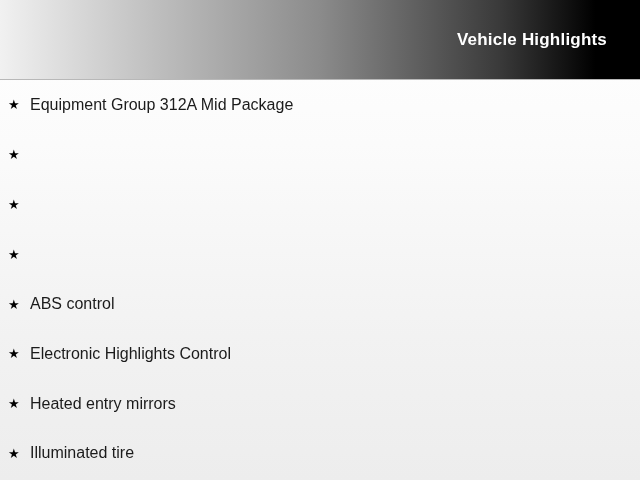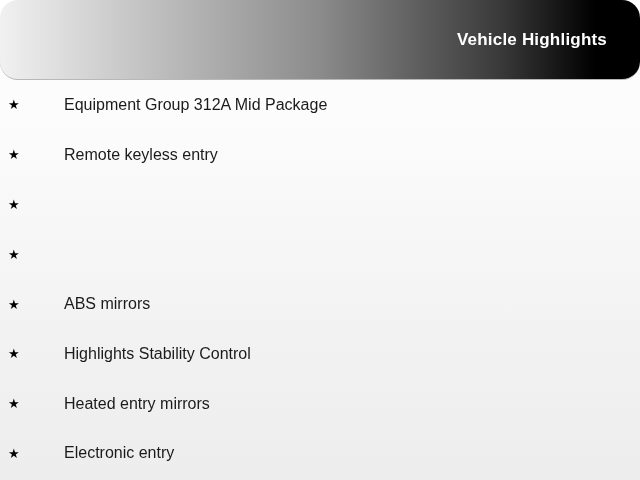--- a/index.html
+++ b/index.html
@@ -20,21 +20,20 @@
   }
   .header {
     height: 80px;
     box-sizing: border-box;
     background: linear-gradient(to right, #f1f1f1 0%, #bdbdbd 25%, #8b8b8b 50%, #3a3a3a 78%, #000000 93%, #000000 100%);
     border-bottom: 1px solid #b8b8b8;
     display: flex;
     align-items: center;
     justify-content: flex-end;
     padding-right: 33px;
-    border-radius: 18px;
   }
   .header-title {
     color: #ffffff;
     font-weight: bold;
     font-size: 17px;
     letter-spacing: 0.2px;
   }
   ul.highlights {
     list-style: none;
     margin: 0;
@@ -49,58 +48,56 @@
   .star {
     flex: 0 0 22px;
     width: 22px;
     font-size: 13px;
     line-height: 1;
     color: #000000;
   }
   .item-label {
     font-size: 16px;
     color: #1b1b1b;
-    margin-left: 34px;
   }
 </style>
 </head>
 <body>
 
 <div class="panel">
 
   <div class="header">
     <span class="header-title">Vehicle Highlights</span>
   </div>
 
   <ul class="highlights">
     <li>
       <span class="star">★</span>
       <span class="item-label">Equipment Group 312A Mid Package</span>
     </li>
     <li>
       <span class="star">★</span>
-      <span class="item-label">Remote keyless entry</span>
     </li>
     <li>
       <span class="star">★</span>
     </li>
     <li>
       <span class="star">★</span>
     </li>
     <li>
       <span class="star">★</span>
-      <span class="item-label">ABS mirrors</span>
+      <span class="item-label">ABS control</span>
     </li>
     <li>
       <span class="star">★</span>
-      <span class="item-label">Highlights Stability Control</span>
+      <span class="item-label">Electronic Highlights Control</span>
     </li>
     <li>
       <span class="star">★</span>
       <span class="item-label">Heated entry mirrors</span>
     </li>
     <li>
       <span class="star">★</span>
-      <span class="item-label">Electronic entry</span>
+      <span class="item-label">Illuminated tire</span>
     </li>
   </ul>
 
 </div>
 
 </body></html>

